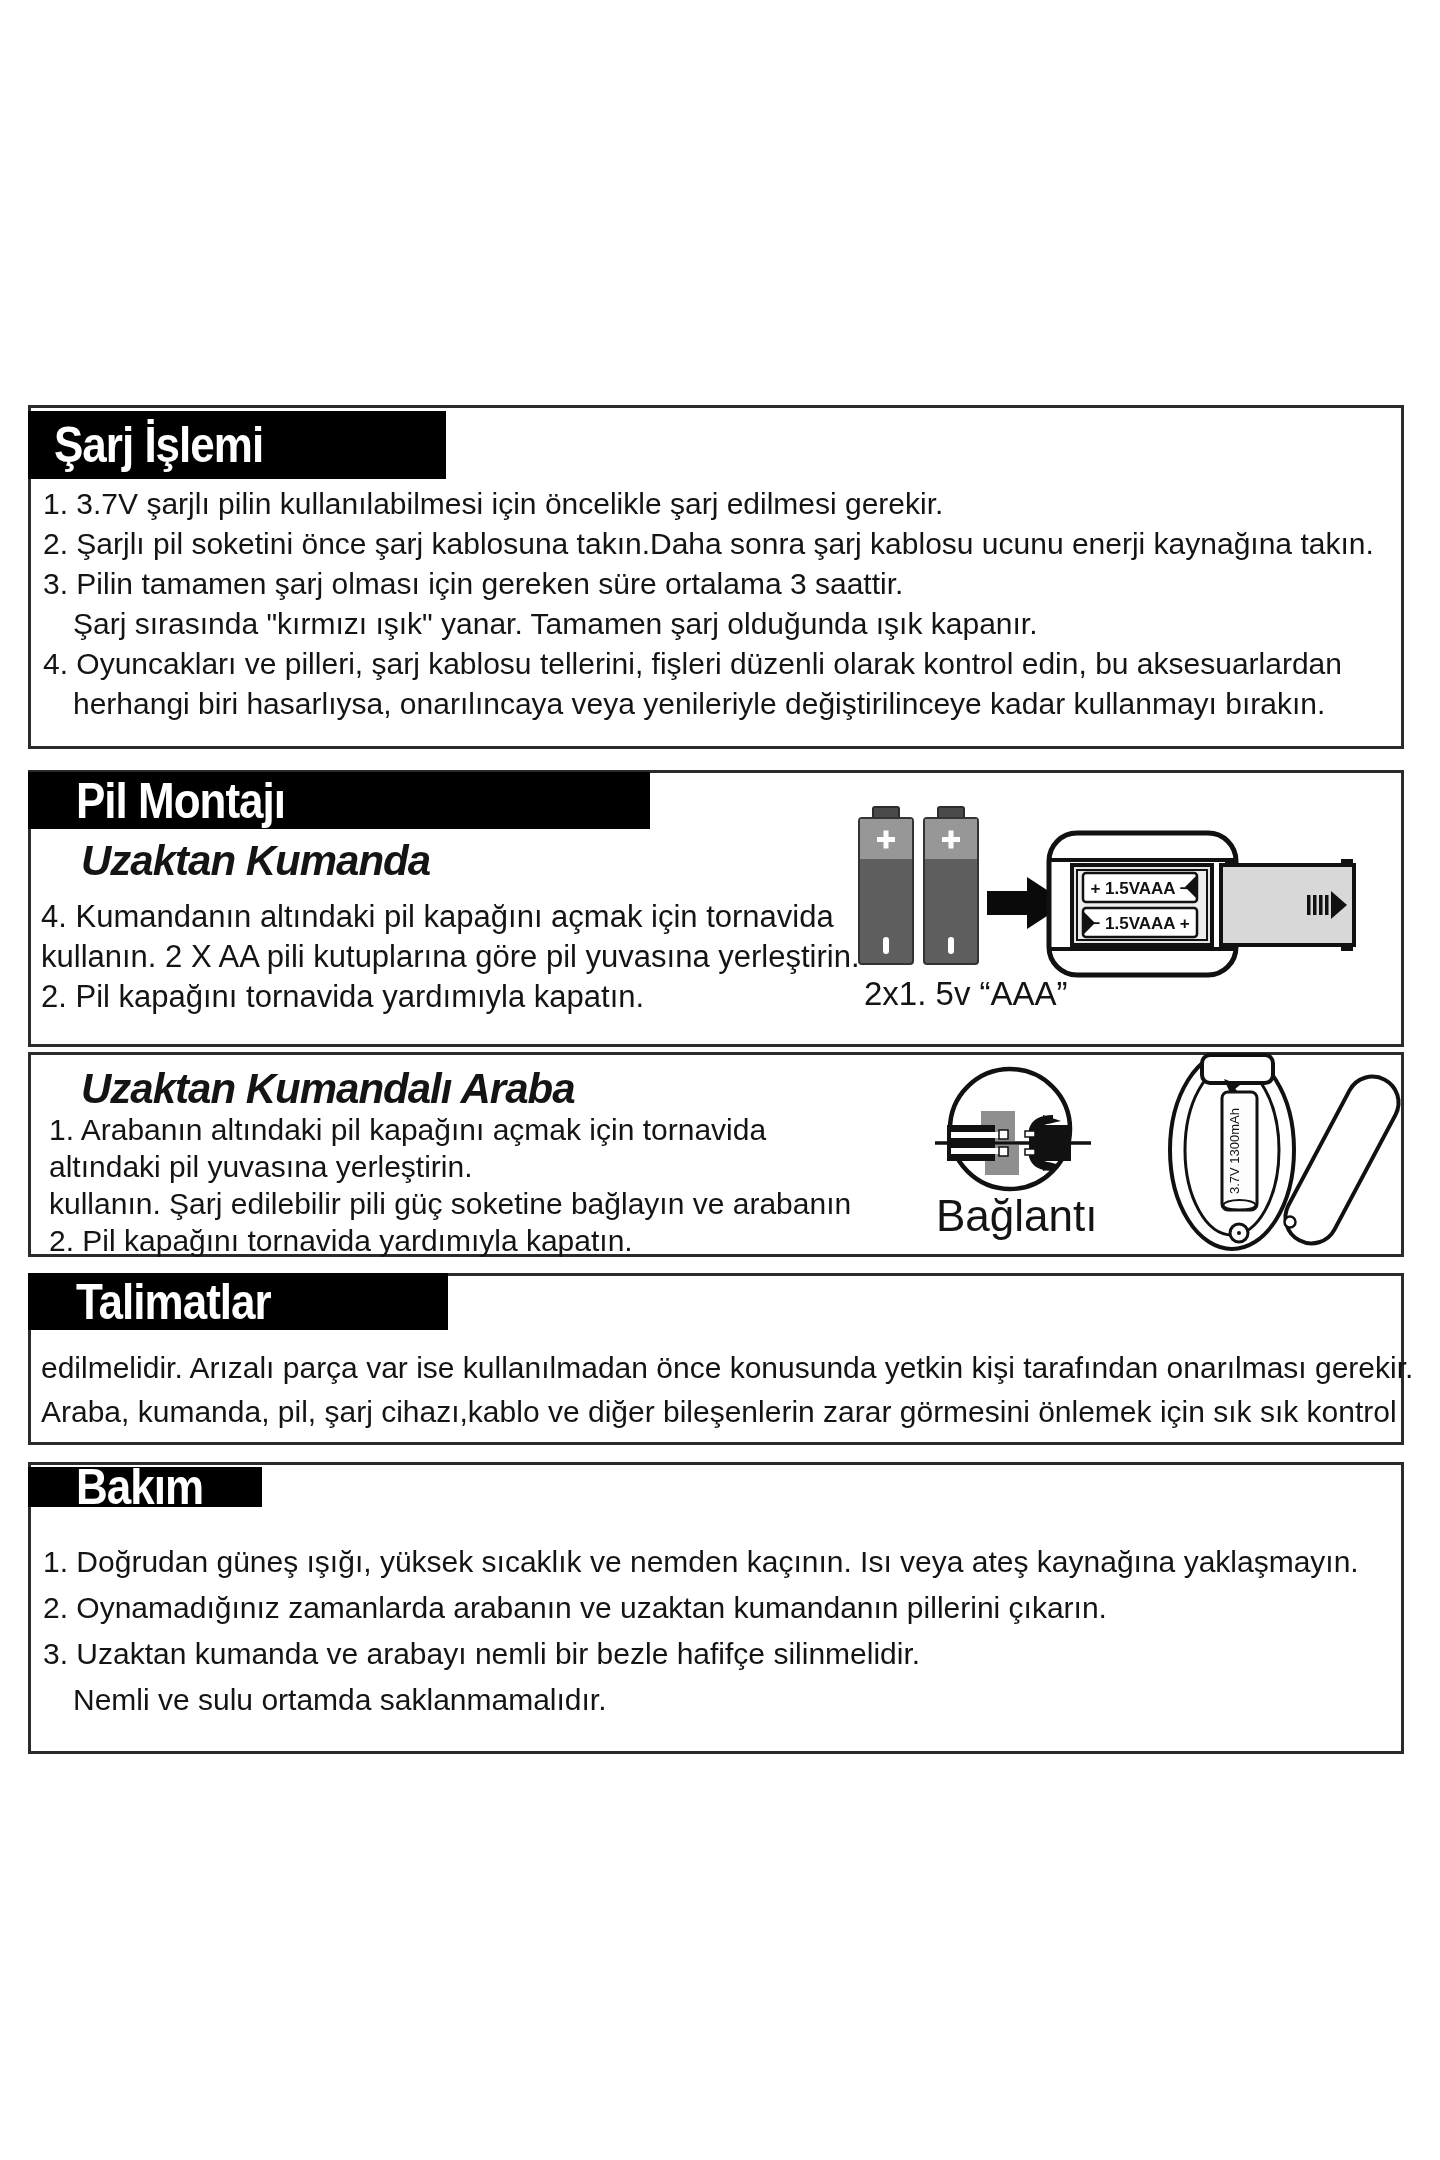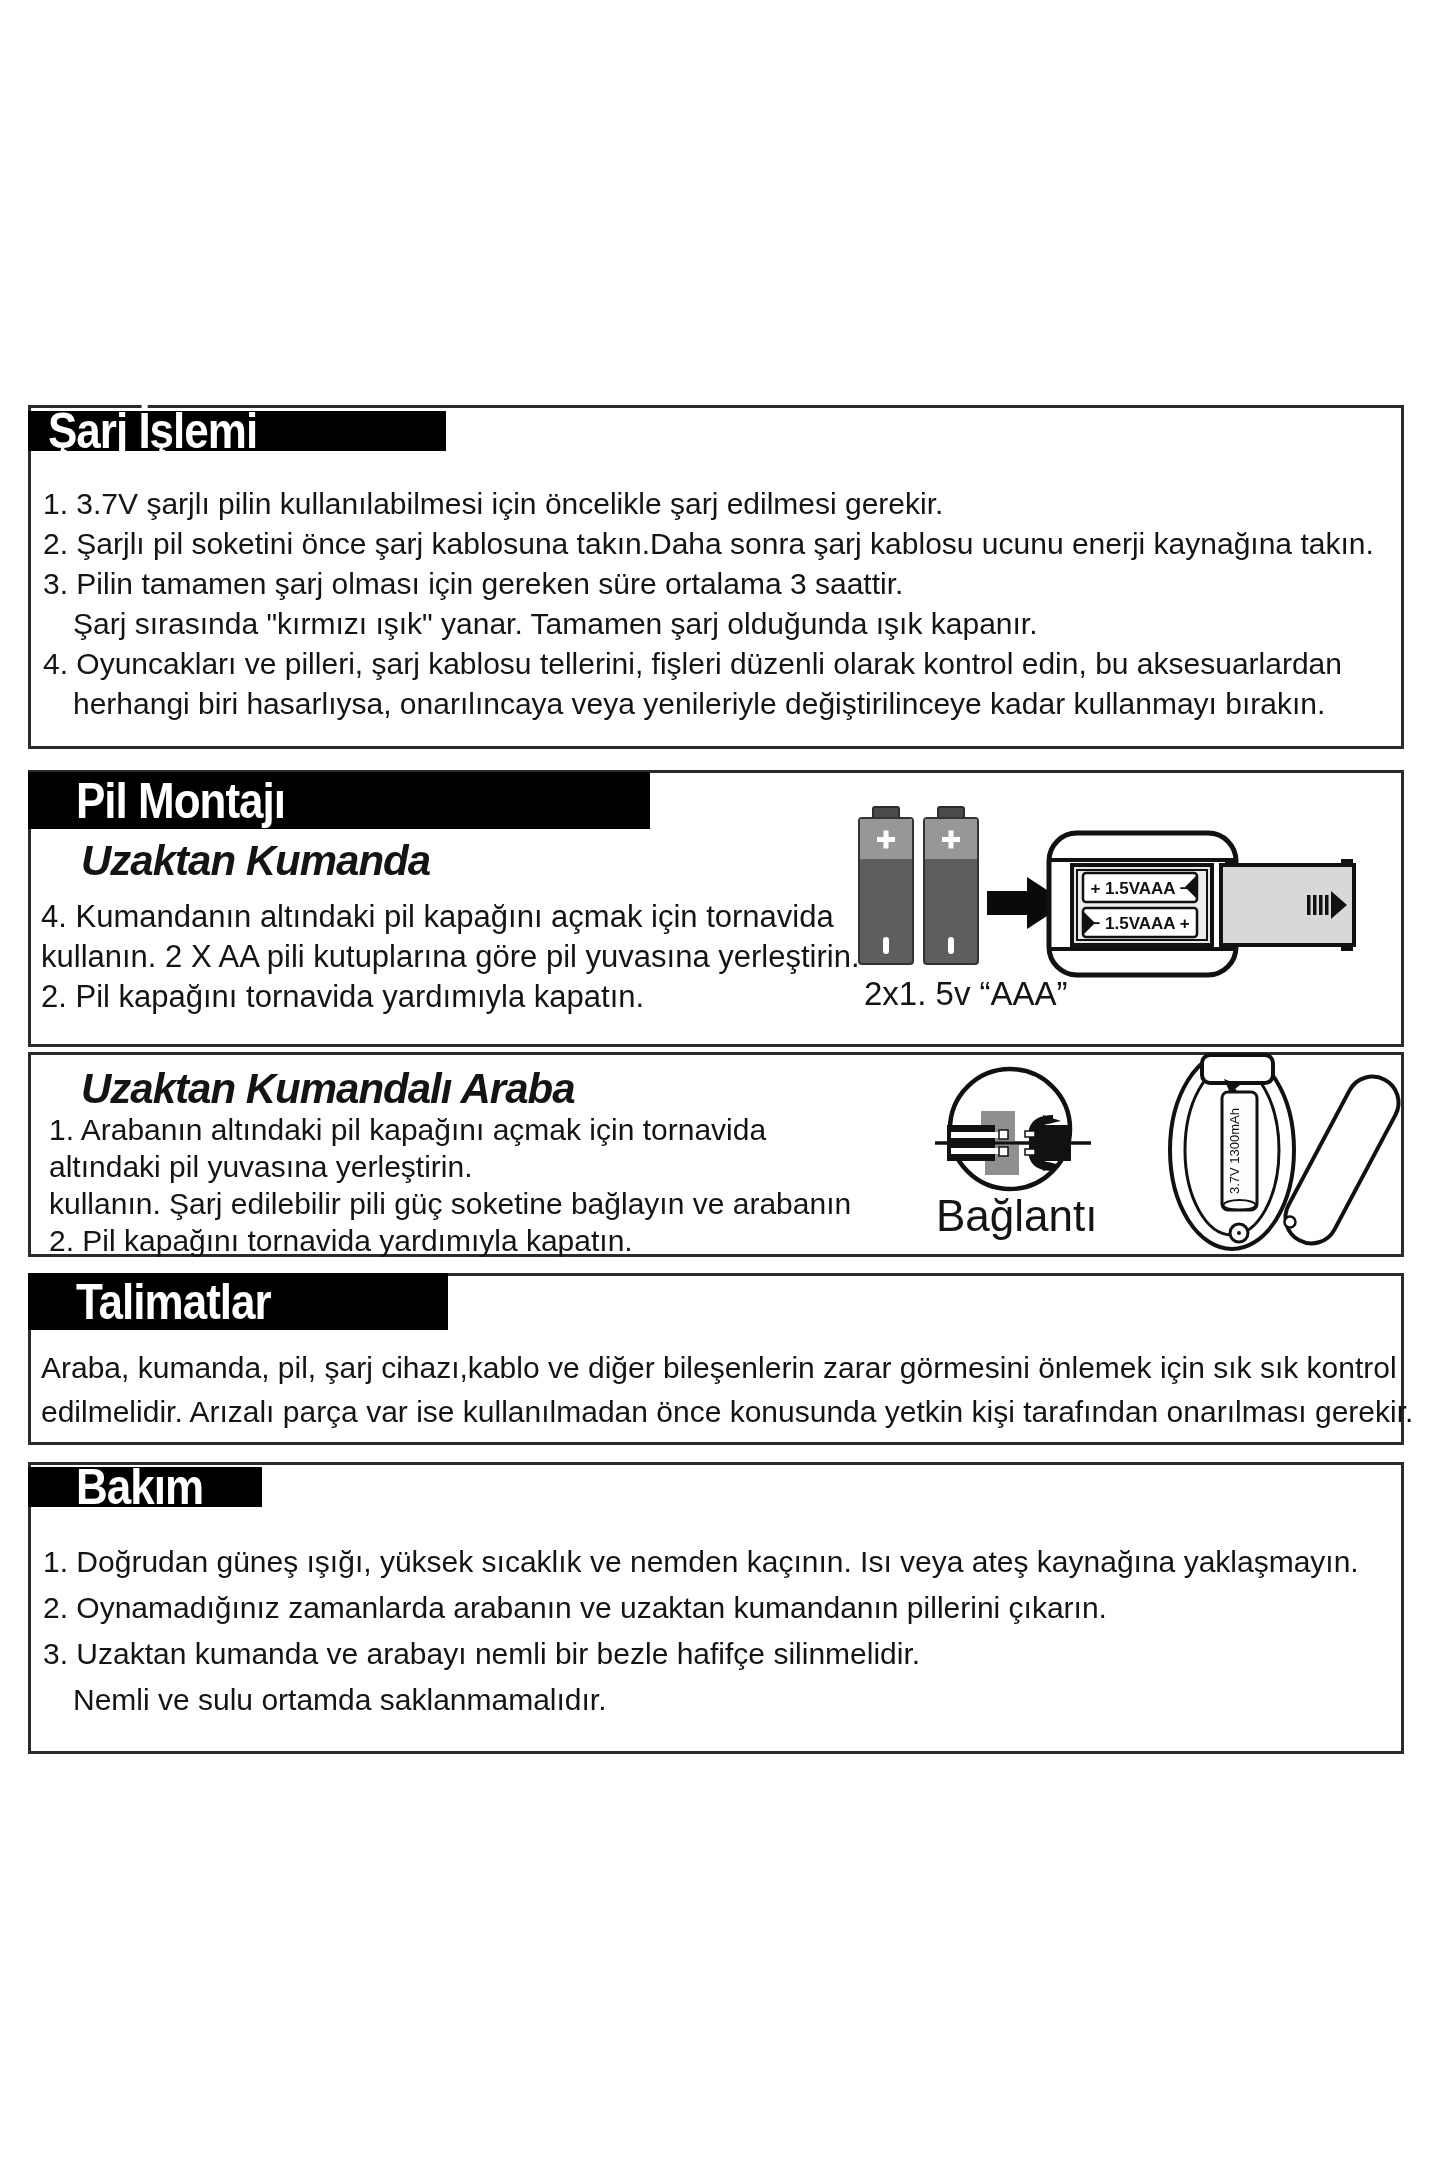--- a/index.html
+++ b/index.html
@@ -28,21 +28,21 @@
   .caption { position:absolute; font-size:33px; white-space:nowrap; z-index:2; }
   .conn-label { position:absolute; font-size:44px; white-space:nowrap; z-index:2; }
   .illus { position:absolute; z-index:1; }
 </style>
 </head>
 <body>
 
 <div class="page">
 
   <section class="box" style="left:28px; top:405px; width:1376px; height:344px;">
-    <div class="bar" style="left:-3px; top:3px; width:418px; height:40px; padding-left:20px;">
+    <div class="bar" style="left:-3px; top:3px; width:418px; height:68px; padding-left:26px;">
       <span class="bar-text">Şarj İşlemi</span>
     </div>
     <div class="body-block" style="left:12px; top:76px;">
       <div class="line">1. 3.7V şarjlı pilin kullanılabilmesi için öncelikle şarj edilmesi gerekir.</div>
       <div class="line">2.  Şarjlı pil soketini önce şarj kablosuna takın.Daha sonra şarj kablosu ucunu enerji kaynağına takın.</div>
       <div class="line">3. Pilin tamamen şarj olması için gereken süre ortalama  3 saattir.</div>
       <div class="line indent">Şarj sırasında "kırmızı ışık" yanar. Tamamen şarj olduğunda ışık kapanır.</div>
       <div class="line">4. Oyuncakları ve pilleri, şarj kablosu tellerini, fişleri düzenli olarak kontrol edin, bu aksesuarlardan</div>
       <div class="line indent">herhangi biri hasarlıysa, onarılıncaya veya yenileriyle değiştirilinceye kadar kullanmayı bırakın.</div>
     </div>
@@ -172,22 +172,22 @@
       </g>
       <circle cx="124" cy="169" r="5.5" fill="#ffffff" stroke="#111111" stroke-width="2.5"></circle>
     </svg>
   </section>
 
   <section class="box" style="left:28px; top:1273px; width:1376px; height:172px;">
     <div class="bar" style="left:-3px; top:-3px; width:420px; height:57px; padding-left:48px;">
       <span class="bar-text">Talimatlar</span>
     </div>
     <div class="body-block" style="left:10px; top:70px; line-height:44px;">
+      <div class="line" style="height:44px;">edilmelidir. Arızalı parça var ise kullanılmadan önce konusunda yetkin kişi tarafından onarılması gerekir.</div>
       <div class="line" style="height:44px;">Araba, kumanda, pil, şarj cihazı,kablo ve diğer bileşenlerin zarar görmesini önlemek için sık sık kontrol</div>
-      <div class="line" style="height:44px;">edilmelidir. Arızalı parça var ise kullanılmadan önce konusunda yetkin kişi tarafından onarılması gerekir.</div>
     </div>
   </section>
 
   <section class="box" style="left:28px; top:1462px; width:1376px; height:292px;">
     <div class="bar" style="left:-3px; top:2px; width:234px; height:40px; padding-left:48px;">
       <span class="bar-text">Bakım</span>
     </div>
     <div class="body-block" style="left:12px; top:74px; line-height:46px;">
       <div class="line" style="height:46px;">1. Doğrudan güneş ışığı, yüksek sıcaklık ve nemden kaçının. Isı veya ateş kaynağına yaklaşmayın.</div>
       <div class="line" style="height:46px;">2. Oynamadığınız zamanlarda arabanın ve uzaktan kumandanın pillerini çıkarın.</div>

